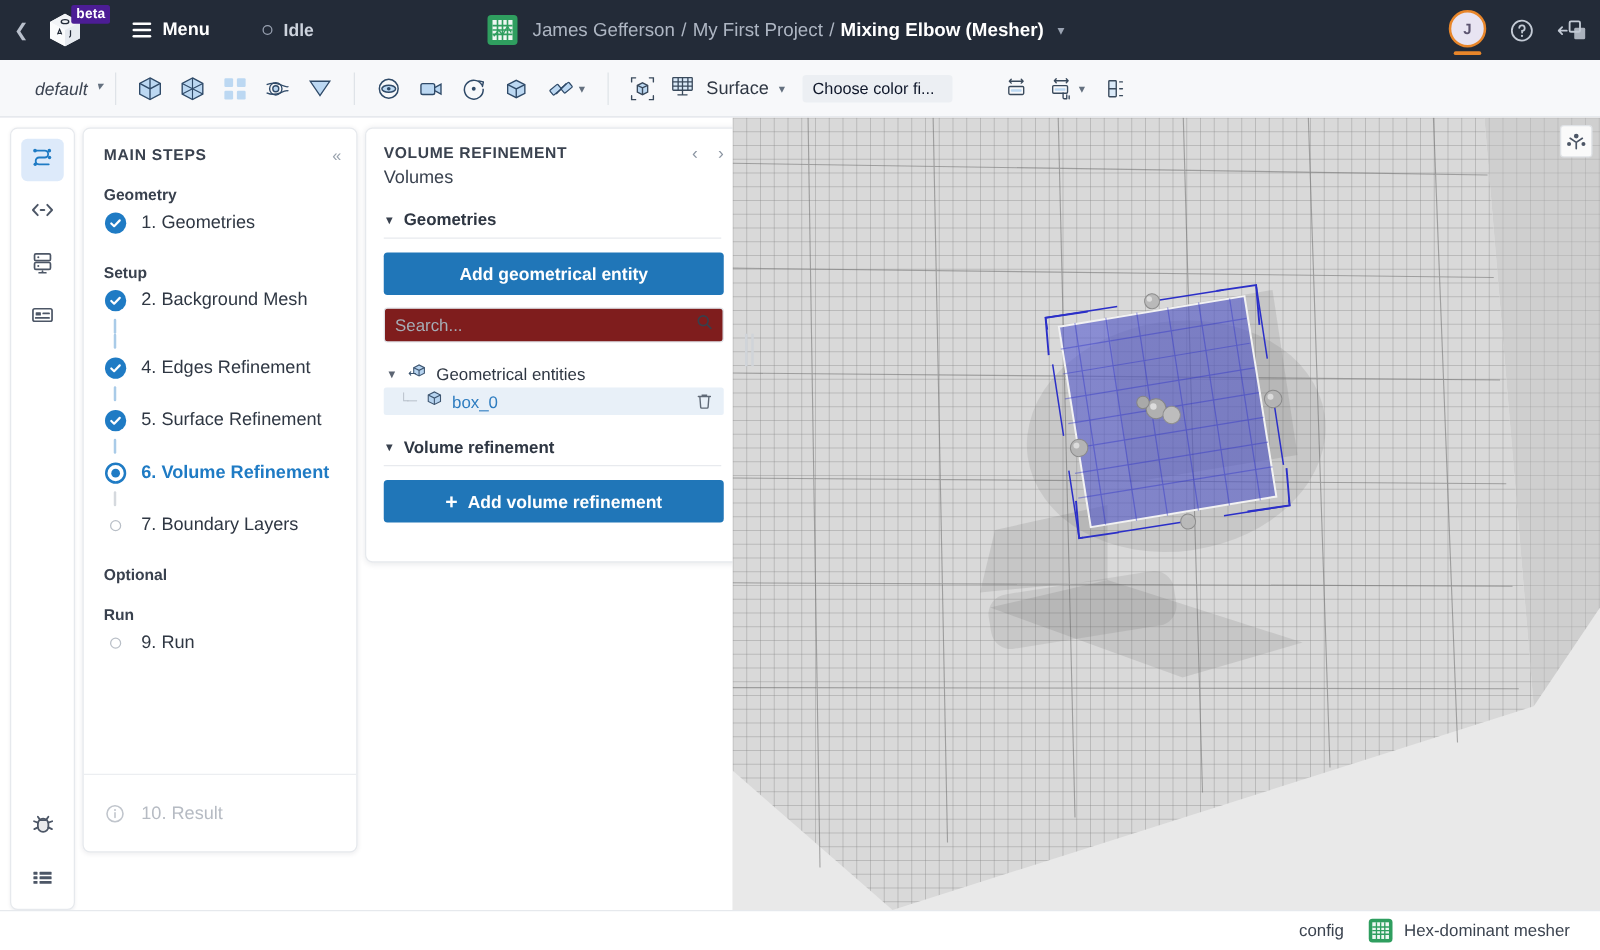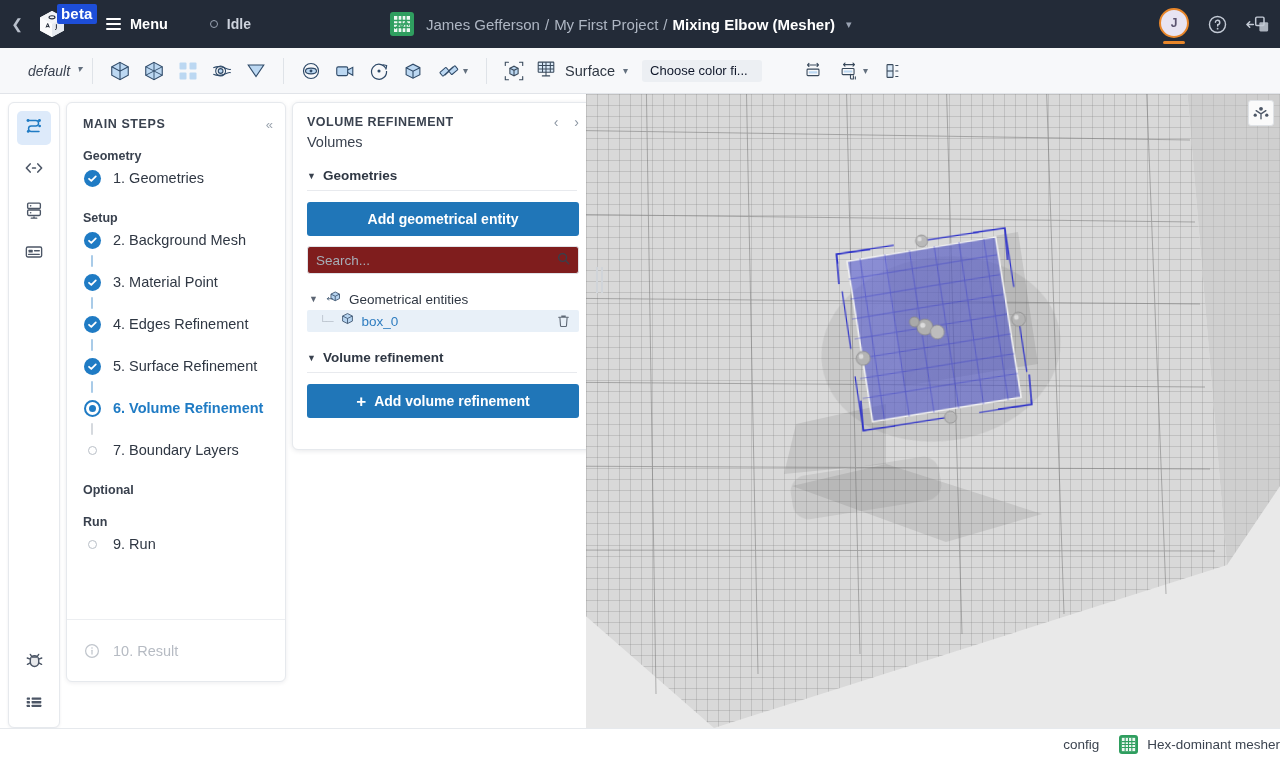--- a/index.html
+++ b/index.html
@@ -17,21 +17,21 @@
     background: #232b38; display: flex; align-items: center;
   }
   .hdr-back {
     width: 22px; display: flex; align-items: center; justify-content: center;
     color: #b9c0cc; font-size: 14px; margin-left: 6px; cursor: pointer;
   }
   .logo-wrap { position: relative; width: 48px; height: 48px; }
   .logo-cube { position: absolute; left: 8px; top: 8px; }
   .beta-badge {
     position: absolute; left: 29px; top: 4px;
-    background: #1d4ed8; color: #fff; font-size: 15px; font-weight: 700;
+    background: #4c1d95; color: #fff; font-size: 11px; font-weight: 700;
     padding: 1px 4px 2px; border-radius: 2px; letter-spacing: .2px;
   }
   .menu-btn {
     display: flex; align-items: center; gap: 9px; color: #fff;
     font-size: 14.5px; font-weight: 600; margin-left: 30px; cursor: pointer;
   }
   .burger { display: flex; flex-direction: column; gap: 3px; }
   .burger i { display: block; width: 15px; height: 2px; background: #fff; border-radius: 1px; }
   .status-chip {
     display: flex; align-items: center; gap: 9px; margin-left: 42px;
@@ -217,20 +217,21 @@
     background: #fafafa; border: 1px solid #dfe2e6; border-radius: 3px;
     display: flex; align-items: center; justify-content: center;
     color: #4c5666; cursor: pointer; z-index: 6;
   }
 
   
   .statusbar {
     position: absolute; left: 0; bottom: 0; width: 1280px; height: 32px;
     background: #fff; border-top: 1px solid #e6e9ed;
     display: flex; align-items: center; justify-content: flex-end; gap: 20px;
+    padding-right: 24px;
   }
   .sb-text { font-size: 13.5px; color: #3c4450; cursor: pointer; }
   .sb-item { display: flex; align-items: center; gap: 9px; }
 </style>
 </head>
 <body>
 
 <div id="app">
 
   <div class="header">
@@ -521,30 +522,20 @@
       <span class="step-ic">
         <span class="chk">
             <svg width="11" height="11" viewBox="0 0 12 12">
               <path d="M2.2 6.3 L4.7 8.7 L9.6 3.6" fill="none" stroke="#fff" stroke-width="1.9" stroke-linecap="round" stroke-linejoin="round"></path>
             </svg>
           </span>
       </span>
       <span class="step-text">2. Background Mesh</span>
     </div>
     <div class="connector"></div>
-    <div class="step-row">
-      <span class="step-ic">
-        <span class="chk">
-            <svg width="11" height="11" viewBox="0 0 12 12">
-              <path d="M2.2 6.3 L4.7 8.7 L9.6 3.6" fill="none" stroke="#fff" stroke-width="1.9" stroke-linecap="round" stroke-linejoin="round"></path>
-            </svg>
-          </span>
-      </span>
-      <span class="step-text">3. Material Point</span>
-    </div>
     <div class="connector"></div>
     <div class="step-row">
       <span class="step-ic">
         <span class="chk">
             <svg width="11" height="11" viewBox="0 0 12 12">
               <path d="M2.2 6.3 L4.7 8.7 L9.6 3.6" fill="none" stroke="#fff" stroke-width="1.9" stroke-linecap="round" stroke-linejoin="round"></path>
             </svg>
           </span>
       </span>
       <span class="step-text">4. Edges Refinement</span>

